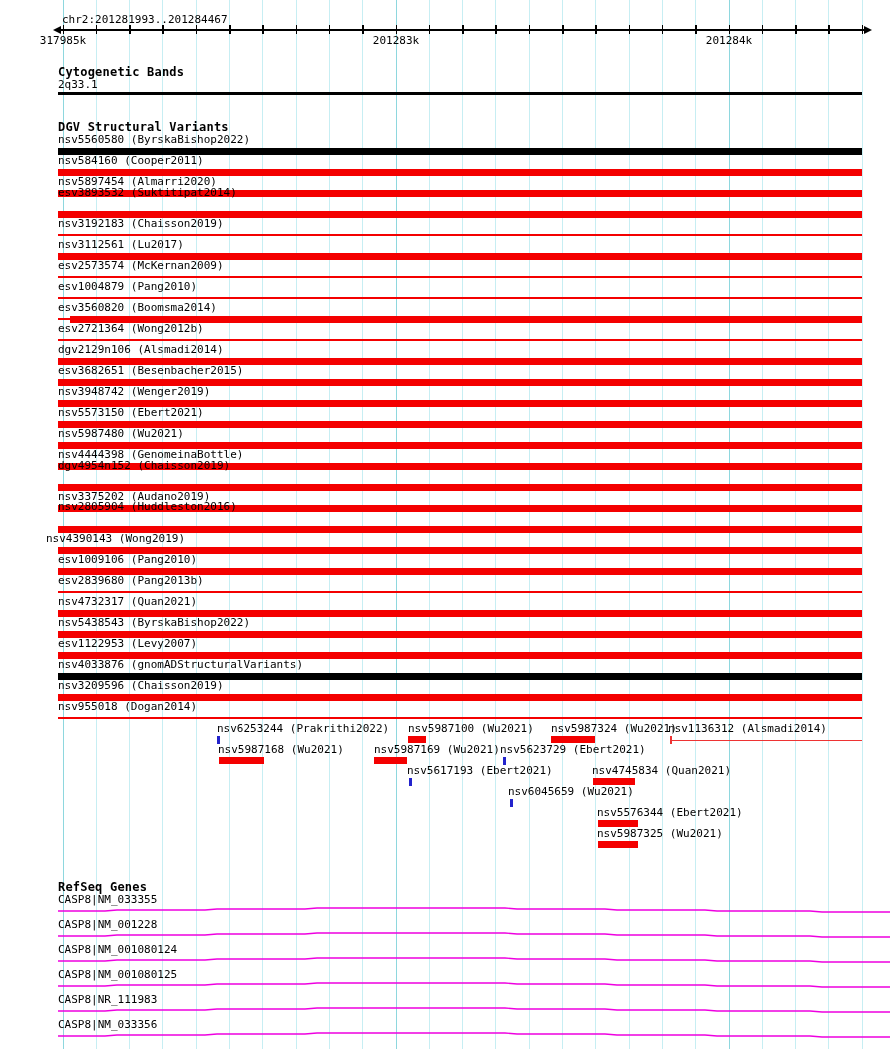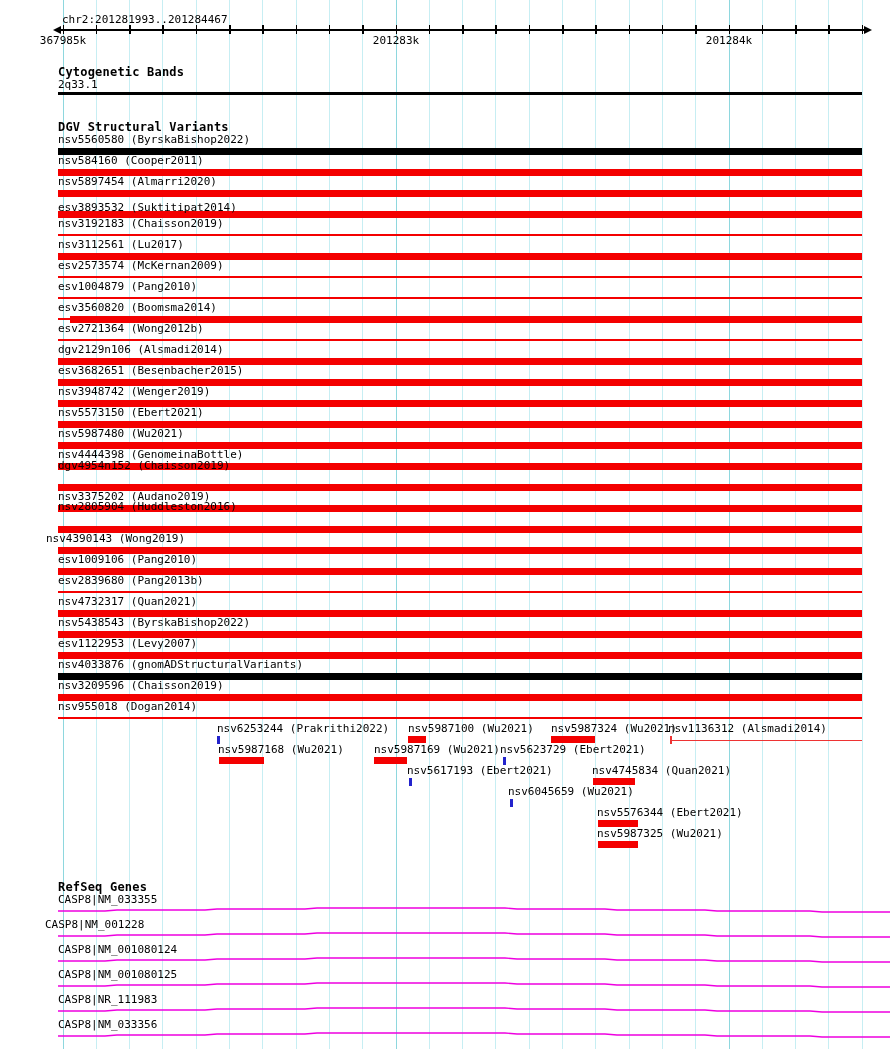--- a/index.html
+++ b/index.html
@@ -53,41 +53,41 @@
     <div class="gridline" style="left: 162.4px;"></div>
     <div class="gridline" style="left: 129.1px;"></div>
     <div class="gridline" style="left: 95.8px;"></div>
     <div class="gridline major" style="left: 62.5px;"></div>
 
   <div>
     <span class="lbl" style="left:62px;top:14px">chr2:201281993..201284467</span>
     <div class="ruler-line"></div>
     <div class="arrow left"></div>
     <div class="arrow right"></div>
-    <span class="tick-label" style="left:63px">367985k</span>
+    <span class="tick-label" style="left:63px">317985k</span>
     <span class="tick-label" style="left:396px">201283k</span>
     <span class="tick-label" style="left:729px">201284k</span>
   </div>
 
   <span class="hdr" style="left:58px;top:66px">Cytogenetic Bands</span>
   <span class="lbl" style="left:58px;top:79px">2q33.1</span>
   <div class="band-bar"></div>
 
   <span class="hdr" style="left:58px;top:121px">DGV Structural Variants</span>
 
   <span class="lbl" style="left:58px;top:134px">nsv5560580 (ByrskaBishop2022)</span>
   <div class="bar black" style="left:58px;top:148px;width:804px"></div>
 
   <span class="lbl" style="left:58px;top:155px">nsv584160 (Cooper2011)</span>
   <div class="bar red" style="left:58px;top:169px;width:804px"></div>
 
   <span class="lbl" style="left:58px;top:176px">nsv5897454 (Almarri2020)</span>
   <div class="bar red" style="left:58px;top:190px;width:804px"></div>
 
-  <span class="lbl" style="left:58px;top:202px">esv3893532 (Suktitipat2014)</span>
+  <span class="lbl" style="left:58px;top:187px">esv3893532 (Suktitipat2014)</span>
   <div class="bar red" style="left:58px;top:211px;width:804px"></div>
 
   <span class="lbl" style="left:58px;top:218px">nsv3192183 (Chaisson2019)</span>
   <div class="thin" style="left:58px;top:234px;width:804px"></div>
 
   <span class="lbl" style="left:58px;top:239px">nsv3112561 (Lu2017)</span>
   <div class="bar red" style="left:58px;top:253px;width:804px"></div>
 
   <span class="lbl" style="left:58px;top:260px">esv2573574 (McKernan2009)</span>
   <div class="thin" style="left:58px;top:276px;width:804px"></div>
@@ -193,21 +193,21 @@
   <span class="lbl" style="left:597px;top:828px">nsv5987325 (Wu2021)</span>
   <div class="bar red" style="left:598px;top:841px;width:40px"></div>
 
   <span class="hdr" style="left:58px;top:881px">RefSeq Genes</span>
 
   <span class="lbl" style="left:58px;top:894px">CASP8|NM_033355</span>
   <svg class="gene-svg" style="top:904px" viewBox="0 0 890 12">
       <path d="M58 7 H105 L117 6 H205 L217 5 H305 L317 4 H505 L517 5 H605 L617 6 H705 L717 7 H810 L822 8 H890"></path>
     </svg>
 
-  <span class="lbl" style="left:45px;top:919px">CASP8|NM_001228</span>
+  <span class="lbl" style="left:58px;top:919px">CASP8|NM_001228</span>
   <svg class="gene-svg" style="top:929px" viewBox="0 0 890 12">
       <path d="M58 7 H105 L117 6 H205 L217 5 H305 L317 4 H505 L517 5 H605 L617 6 H705 L717 7 H810 L822 8 H890"></path>
     </svg>
 
   <span class="lbl" style="left:58px;top:944px">CASP8|NM_001080124</span>
   <svg class="gene-svg" style="top:954px" viewBox="0 0 890 12">
       <path d="M58 7 H105 L117 6 H205 L217 5 H305 L317 4 H505 L517 5 H605 L617 6 H705 L717 7 H810 L822 8 H890"></path>
     </svg>
 
   <span class="lbl" style="left:58px;top:969px">CASP8|NM_001080125</span>

